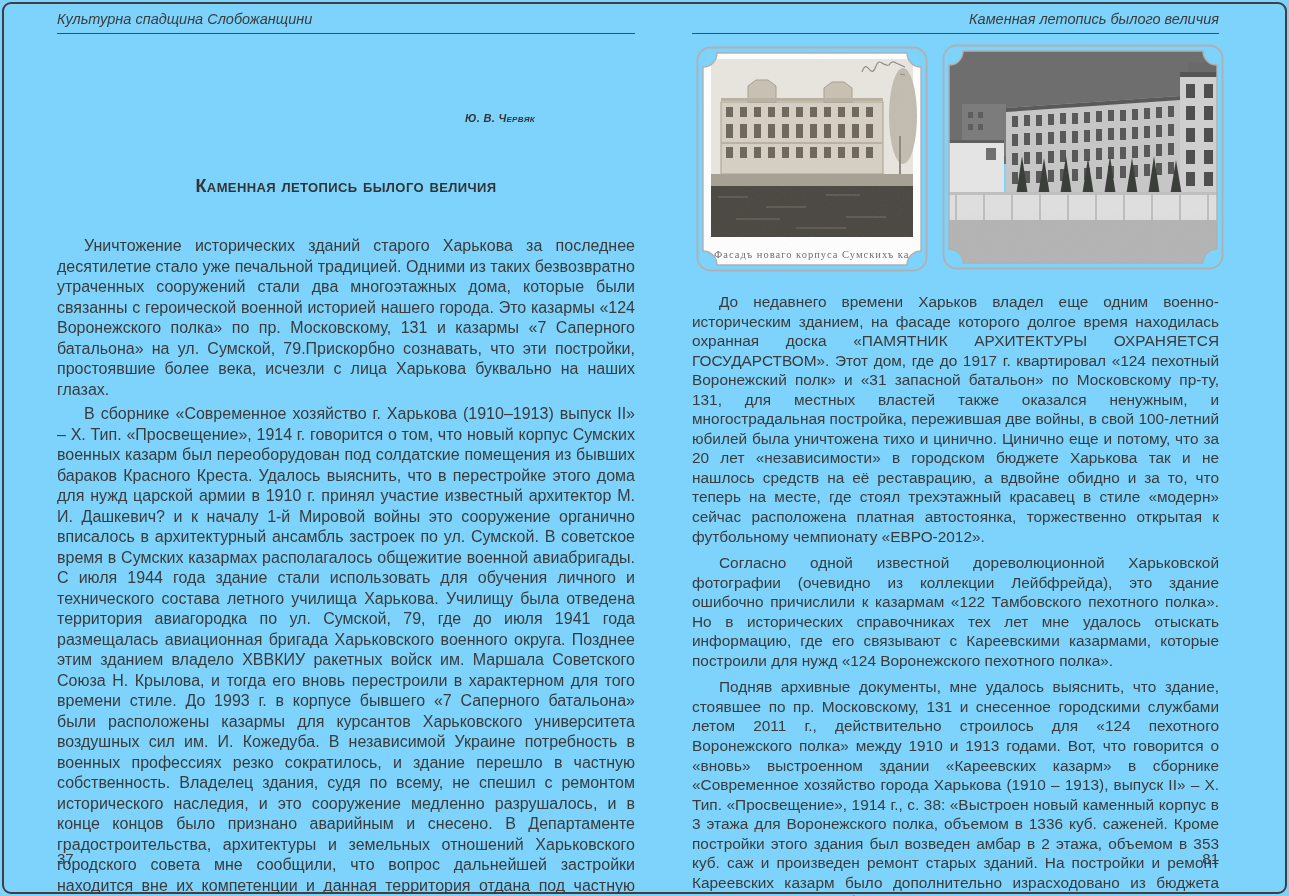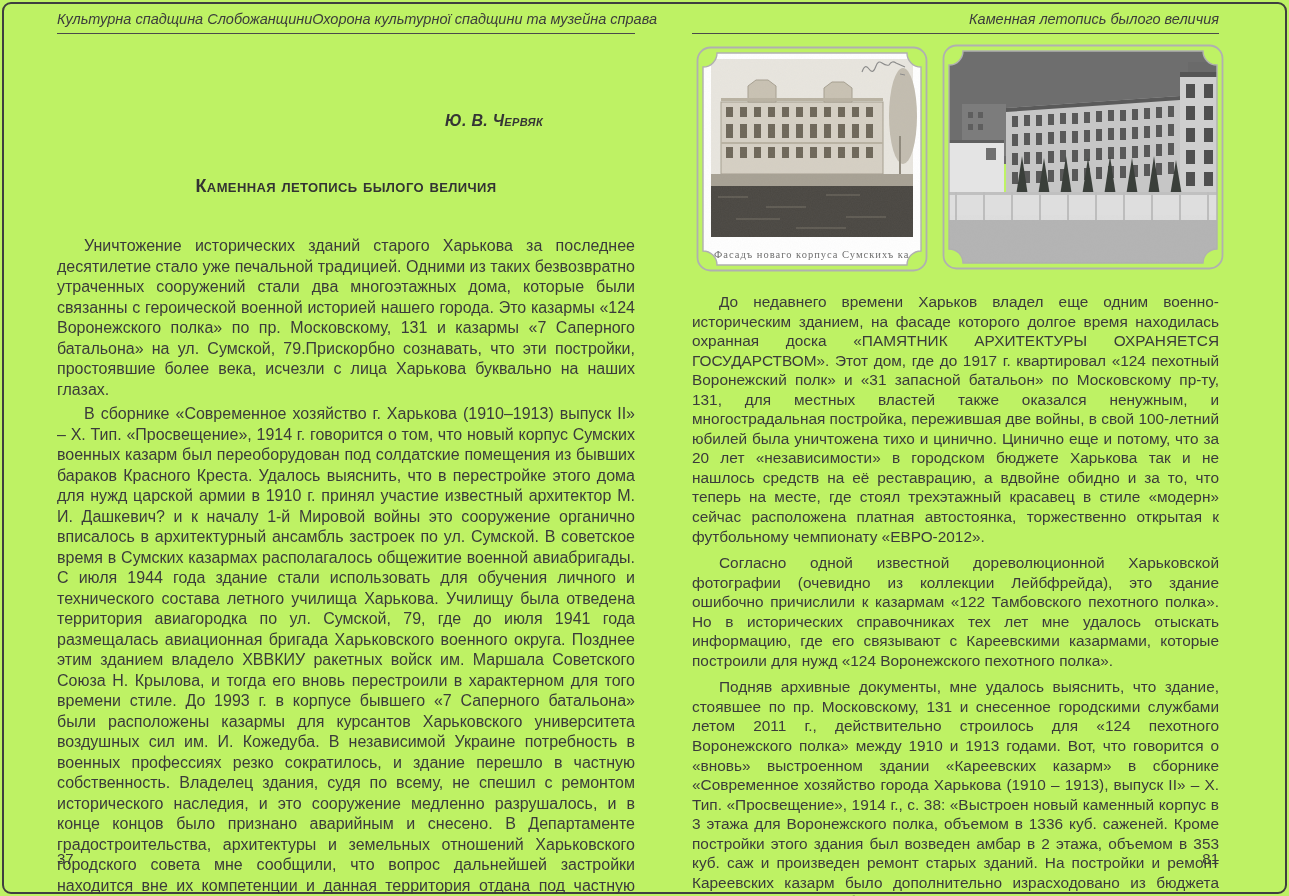--- a/index.html
+++ b/index.html
@@ -1,34 +1,34 @@
 <!DOCTYPE html>
 <html><head>
 <meta charset="utf-8">
 <style>
   html,body{margin:0;padding:0;background:#ffffff;}
   .canvas{
-    position:relative;width:1289px;height:896px;background:#bef264;overflow:hidden;
+    position:relative;width:1289px;height:896px;background:#7dd3fc;overflow:hidden;
     font-family:"Liberation Sans",sans-serif;color:#3b3b3b;
   }
   .border-frame{
     position:absolute;inset:2px;border:2px solid #3f3f3f;border-radius:9px;pointer-events:none;
   }
   .page{position:absolute;top:0;height:896px;}
   .page-left{left:57px;width:578px;}
   .page-right{left:692px;width:527px;}
   .running-head{
     position:absolute;top:11px;left:0;right:0;display:flex;justify-content:space-between;
     font-style:italic;font-size:14.5px;color:#3c3c3c;white-space:nowrap;
   }
   .running-head.right-align{justify-content:flex-end;}
   .head-rule{position:absolute;top:33px;left:0;right:0;height:1px;background:#4a4a4a;}
   .author{
-    position:absolute;top:112px;left:0;right:92px;text-align:right;
-    font-style:italic;font-weight:bold;font-variant:small-caps;font-size:16px;color:#353535;
+    position:absolute;top:112px;left:0;right:100px;text-align:right;
+    font-style:italic;font-weight:bold;font-variant:small-caps;font-size:11px;color:#353535;
     letter-spacing:0.3px;
   }
   .article-title{
     position:absolute;top:176px;left:0;right:0;margin:0;text-align:center;
     font-weight:bold;font-variant:small-caps;font-size:18px;color:#333333;letter-spacing:0.4px;
   }
   .body-text{position:absolute;left:0;right:0;text-align:justify;color:#3b3b3b;}
   .body-text p{margin:0 0 4px 0;text-indent:27px;}
   .page-left .body-text{top:236px;font-size:16px;line-height:20.5px;}
   .page-right .body-text{top:292px;font-size:15.4px;line-height:19.55px;}
@@ -49,21 +49,20 @@
 </style>
 </head>
 <body>
 
 <div class="canvas">
   <div class="border-frame"></div>
 
   <div class="page page-left">
     <div class="running-head">
       <span>Культурна спадщина Слобожанщини</span>
-      <span>Охорона культурної спадщини та музейна справа</span>
     </div>
     <div class="head-rule"></div>
     <div class="author">Ю. В. Червяк</div>
     <h1 class="article-title">Каменная летопись былого величия</h1>
     <div class="body-text">
       <p>Уничтожение исторических зданий старого Харькова за последнее десятилетие стало уже печальной традицией. Одними из таких безвозвратно утраченных сооружений стали два многоэтажных дома, которые были связанны с героической военной историей нашего города. Это казармы «124 Воронежского полка» по пр. Московскому, 131 и казармы «7 Саперного батальона» на ул. Сумской, 79.Прискорбно сознавать, что эти постройки, простоявшие более века, исчезли с лица Харькова буквально на наших глазах.</p>
       <p>В сборнике «Современное хозяйство г. Харькова (1910–1913) выпуск II» – Х. Тип. «Просвещение», 1914 г. говорится о том, что новый корпус Сумских военных казарм был переоборудован под солдатские помещения из бывших бараков Красного Креста. Удалось выяснить, что в перестройке этого дома для нужд царской армии в 1910 г. принял участие известный архитектор М. И. Дашкевич? и к началу 1-й Мировой войны это сооружение органично вписалось в архитектурный ансамбль застроек по ул. Сумской. В советское время в Сумских казармах располагалось общежитие военной авиабригады. С июля 1944 года здание стали использовать для обучения личного и технического состава летного училища Харькова. Училищу была отведена территория авиагородка по ул. Сумской, 79, где до июля 1941 года размещалась авиационная бригада Харьковского военного округа. Позднее этим зданием владело ХВВКИУ ракетных войск им. Маршала Советского Союза Н. Крылова, и тогда его вновь перестроили в характерном для того времени стиле. До 1993 г. в корпусе бывшего «7 Саперного батальона» были расположены казармы для курсантов Харьковского университета воздушных сил им. И. Кожедуба. В независимой Украине потребность в военных профессиях резко сократилось, и здание перешло в частную собственность. Владелец здания, судя по всему, не спешил с ремонтом исторического наследия, и это сооружение медленно разрушалось, и в конце концов было признано аварийным и снесено. В Департаменте градостроительства, архитектуры и земельных отношений Харьковского городского совета мне сообщили, что вопрос дальнейшей застройки находится вне их компетенции и данная территория отдана под частную автостоянку.</p>
     </div>
     <div class="page-number pn-left">37</div>
   </div>

